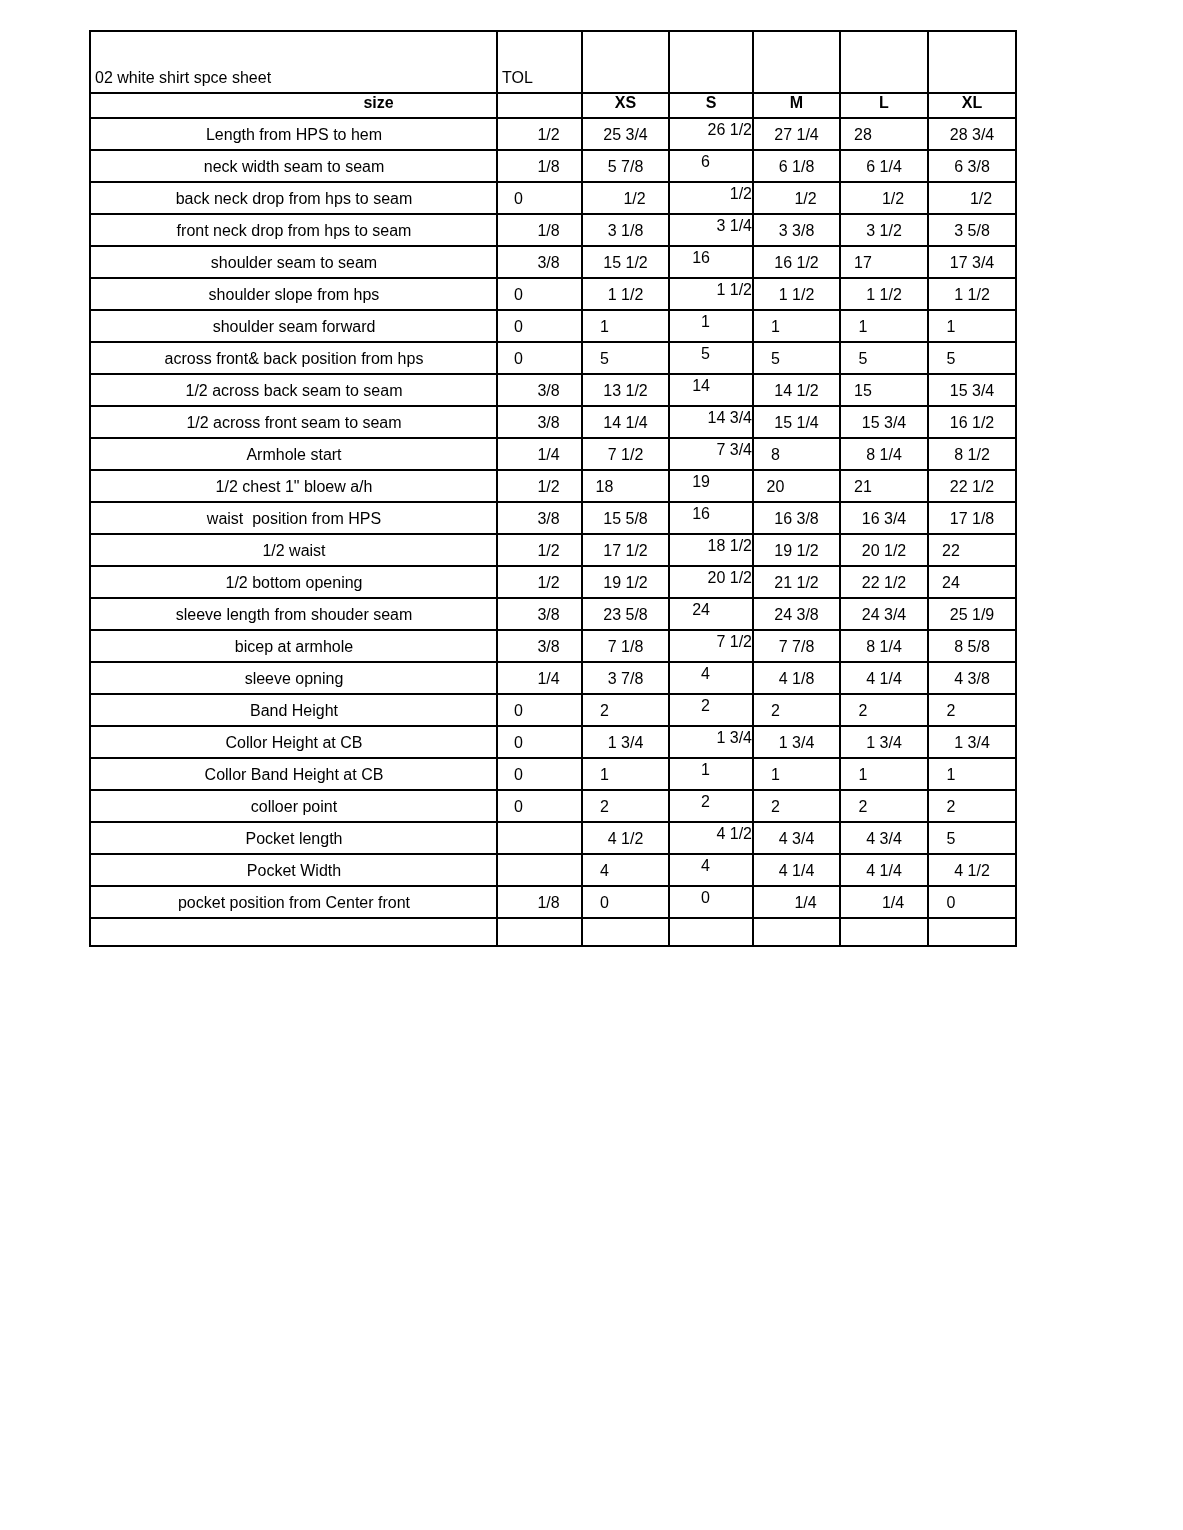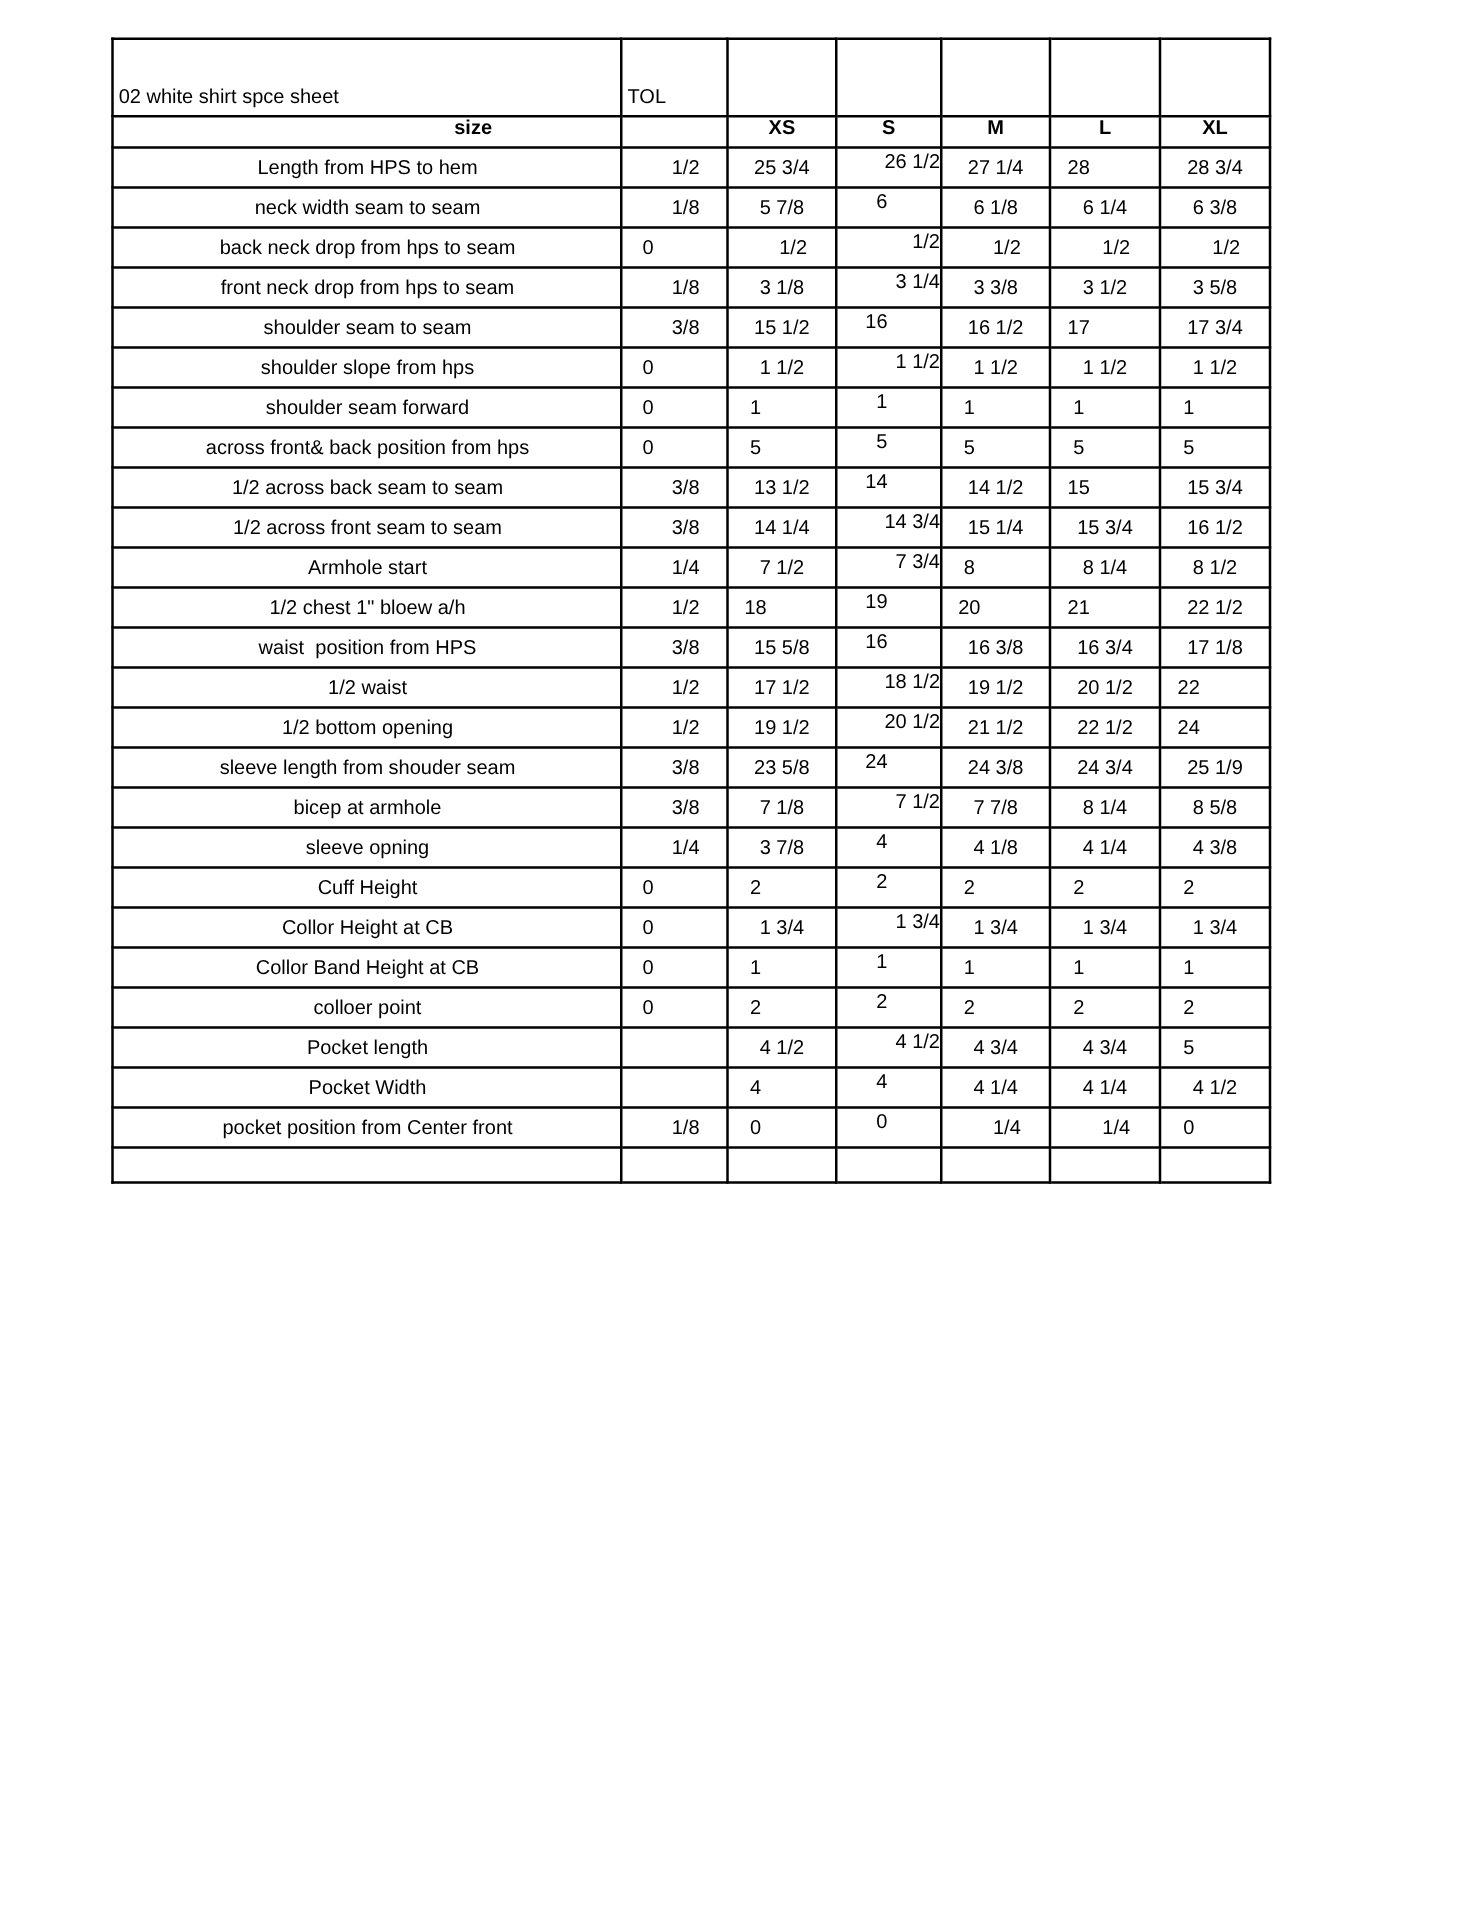--- a/index.html
+++ b/index.html
@@ -272,21 +272,21 @@
         <tr class="spec-row">
           <td class="lbl">sleeve opning</td>
           <td class="num purefrac">1/4</td>
           <td class="num">3 7/8</td>
           <td class="num whole scol">4</td>
           <td class="num">4 1/8</td>
           <td class="num">4 1/4</td>
           <td class="num">4 3/8</td>
         </tr>
         <tr class="spec-row">
-          <td class="lbl">Cuff Height</td>
+          <td class="lbl">Band Height</td>
           <td class="num whole">0</td>
           <td class="num whole">2</td>
           <td class="num whole scol">2</td>
           <td class="num whole">2</td>
           <td class="num whole">2</td>
           <td class="num whole">2</td>
         </tr>
         <tr class="spec-row">
           <td class="lbl">Collor Height at CB</td>
           <td class="num whole">0</td>

